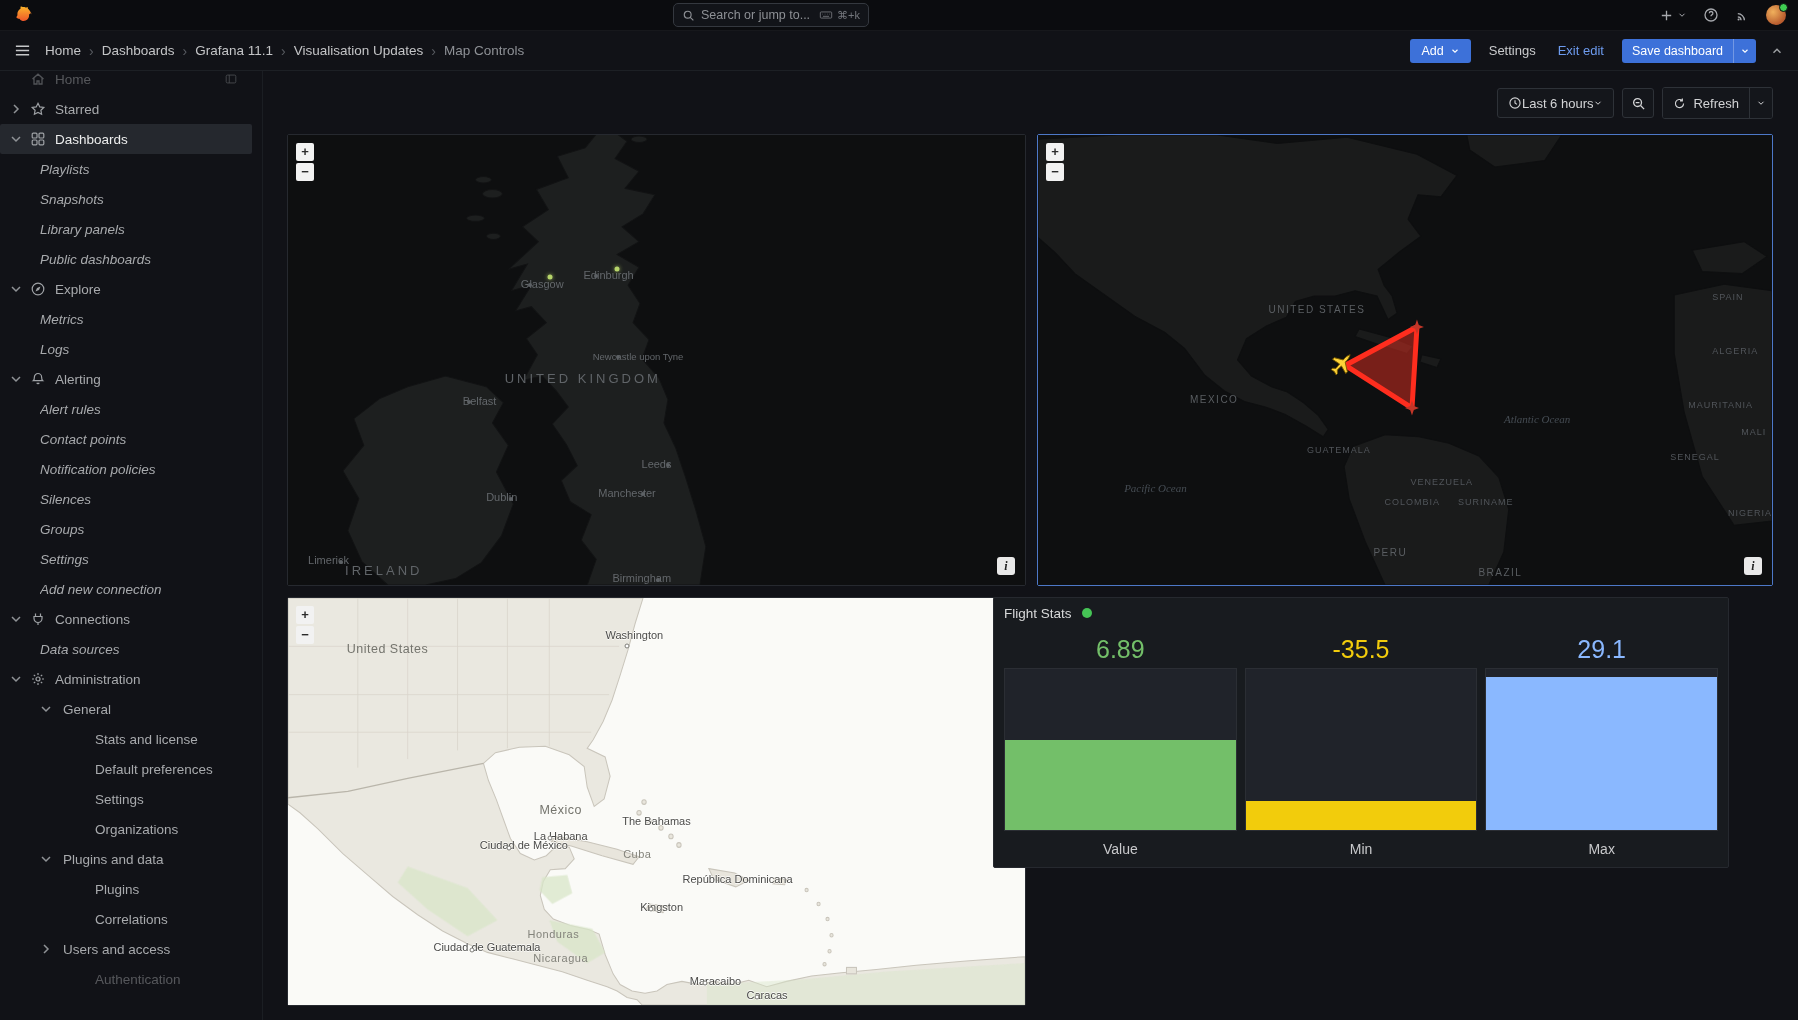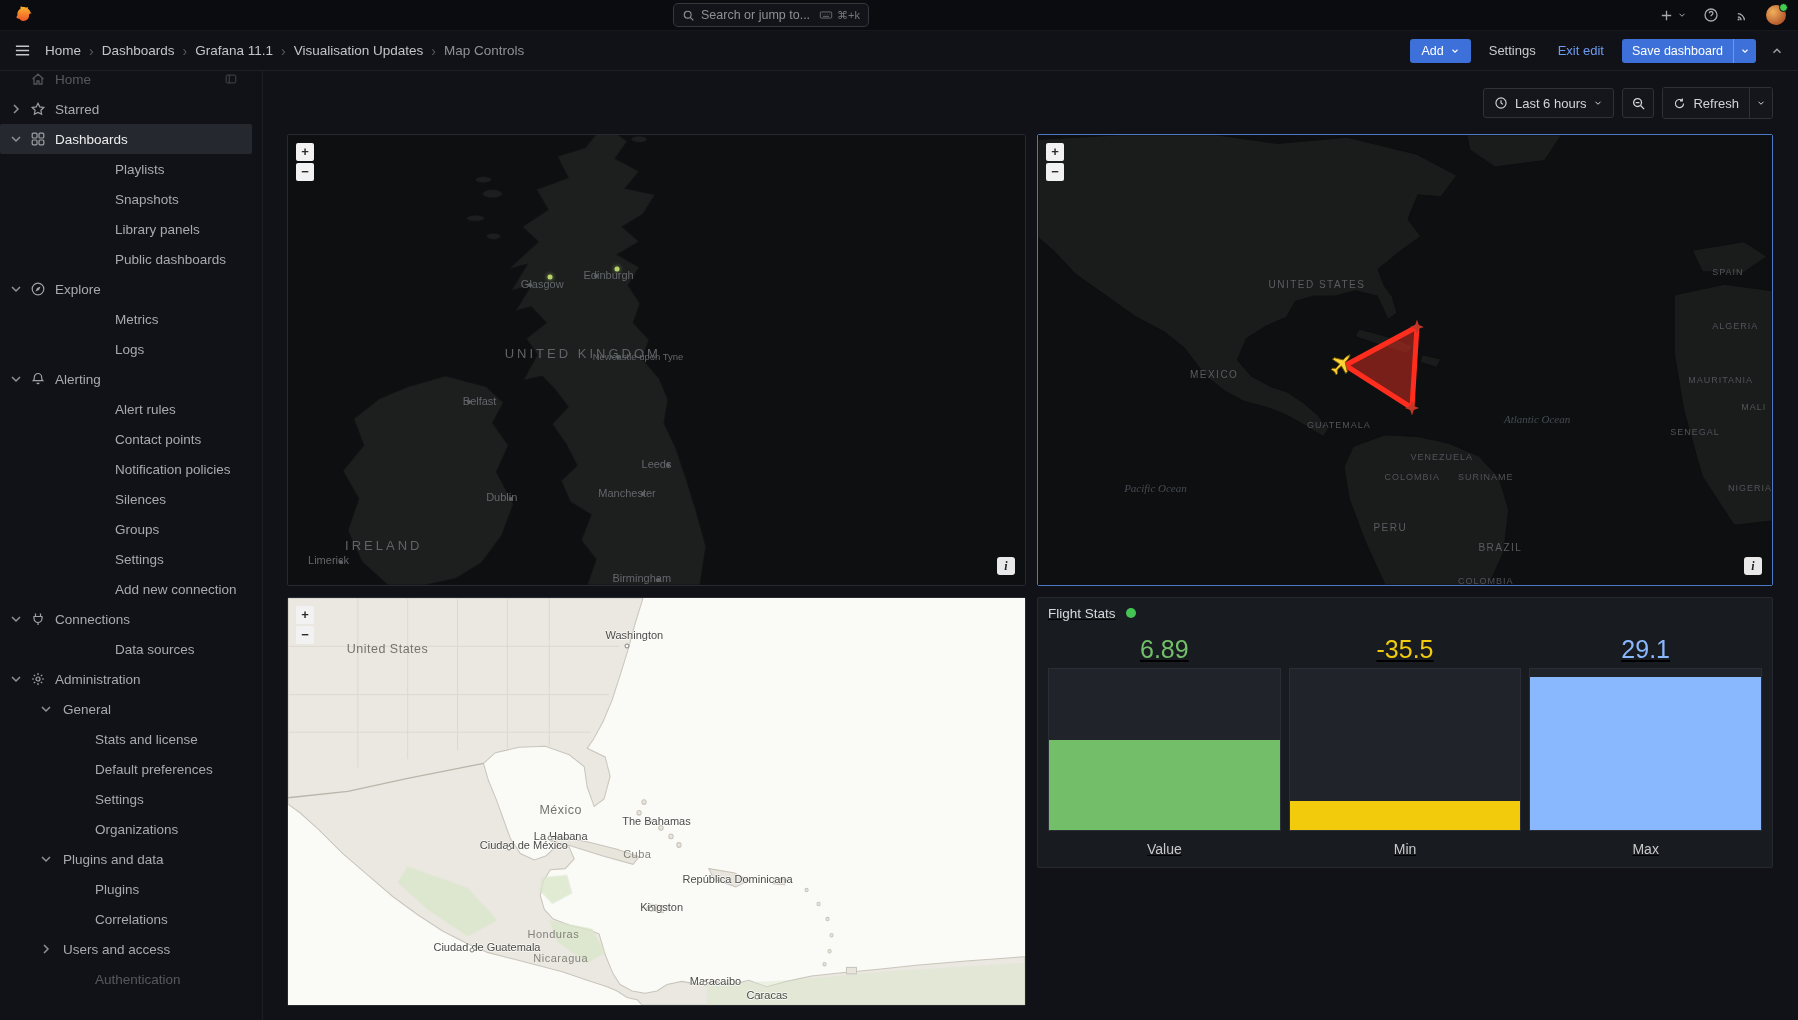--- a/index.html
+++ b/index.html
@@ -44,32 +44,32 @@
   
   .sidebar{position:absolute;left:0;top:71px;bottom:0;width:262px;background:#111217;border-right:1px solid #1b1e23;
     overflow:hidden;z-index:20;}
   .sidebar-scroll{margin-top:-7px;}
   .srow{height:30px;display:flex;align-items:center;margin-right:10px;border-radius:2px;cursor:pointer;
     color:#a8aaad;font-size:13.5px;box-sizing:border-box;}
   .srow .chev{width:16px;height:16px;margin-left:8px;color:#8f9296;flex:0 0 16px;}
   .srow .chev.empty{visibility:hidden;}
   .srow .sicon{width:16px;height:16px;margin-left:6px;color:#9fa2a6;flex:0 0 16px;}
   .srow .slabel{margin-left:9px;white-space:nowrap;overflow:hidden;}
-  .srow.l1{padding-left:106px;}
+  .srow.l1{padding-left:31px;font-style:italic;}
   .srow.l1g{padding-left:30px;}
   .srow.l2{padding-left:86px;}
   .srow.active{background:#25282e;}
   .srow.active .slabel{color:#eceded;}
   .srow.muted{opacity:.45;}
   .srow .dock{margin-left:auto;margin-right:14px;color:#8f9296;}
 
   
   .timebar{position:absolute;top:87px;right:25px;display:flex;align-items:center;gap:8px;z-index:10;}
   .tbtn{height:30px;background:#14161b;border:1px solid #2e3238;border-radius:3px;color:#d3d4d6;font-size:13px;
-    display:flex;align-items:center;gap:7px;padding:0 10px;box-sizing:border-box;cursor:pointer;}
+    display:flex;align-items:center;padding:0 10px;box-sizing:border-box;cursor:pointer;}
   .tbtn.iconed{width:32px;justify-content:center;padding:0;}
   .tsplit{display:flex;align-items:stretch;height:30px;border:1px solid #2e3238;border-radius:3px;overflow:hidden;}
   .tsplit .main{display:flex;align-items:center;gap:7px;padding:0 10px;background:#14161b;color:#d3d4d6;font-size:13px;cursor:pointer;}
   .tsplit .caret{display:flex;align-items:center;padding:0 6px;background:#14161b;border-left:1px solid #2e3238;color:#d3d4d6;cursor:pointer;}
 
   
   .panel{position:absolute;background:#181b1f;border:1px solid #26292f;border-radius:2px;display:flex;
     flex-direction:column;box-sizing:border-box;}
   .panel.focused{border-color:#4d78c8;}
   .panel-header{flex:0 0 30px;display:flex;align-items:center;padding:0 10px;}
@@ -80,21 +80,21 @@
 
   
   .map{position:absolute;inset:0;}
   .dark-map{background:#0e0f10;}
   .light-map{background:#fafaf7;}
   .map svg.land{position:absolute;inset:0;width:100%;height:100%;}
   .labels{position:absolute;inset:0;}
   .map-label{position:absolute;transform:translate(-50%,-50%);white-space:nowrap;pointer-events:none;}
   .dark-map .city{color:#63676b;font-size:11px;}
   .dark-map .city.small{font-size:9.5px;}
-  .dark-map .country{color:#5a5e62;font-size:10px;letter-spacing:1.5px;}
+  .dark-map .country{color:#5a5e62;font-size:10px;letter-spacing:1.5px;margin-top:25px;}
   .dark-map .country.big{font-size:13px;letter-spacing:3px;color:#606468;}
   .dark-map .country.small{font-size:9px;letter-spacing:1px;color:#51555a;}
   .dark-map .ocean{color:#454c53;font-size:11px;font-style:italic;font-family:Liberation Serif, serif;}
   .dark-map .citydot{width:4px;height:4px;border-radius:50%;background:#5d6165;}
   .dark-map .greendot{width:5px;height:5px;border-radius:50%;background:#b6d46a;box-shadow:0 0 4px rgba(182,212,106,.8);}
   .light-map .city{color:#4b4b49;font-size:11px;text-shadow:0 1px 0 rgba(255,255,255,.85),0 -1px 0 rgba(255,255,255,.85);}
   .light-map .country{color:#74746d;font-size:12.5px;letter-spacing:.5px;}
   .light-map .country.small{font-size:11px;color:#83837b;}
   .light-map .citydot{width:5px;height:5px;border-radius:50%;background:#fff;border:1.5px solid #7d7d78;box-sizing:border-box;}
   .zoomctl{position:absolute;left:8px;top:8px;width:18px;display:flex;flex-direction:column;gap:2px;z-index:5;}
@@ -608,21 +608,21 @@
           <span class="map-label city" style="left: 65%; top: 97.5%;">Caracas</span>
           <span class="map-label citydot" style="left: 63.6%; top: 98%;"></span>
         </div>
       <div class="zoomctl">
         <div class="zbtn">+</div>
         <div class="zbtn">−</div>
       </div>
     </div>
   </section>
 
-  <section class="panel" style="left:1037px;top:597px;width:736px;height:271px;text-decoration:underline;">
+  <section class="panel" style="left:993px;top:597px;width:736px;height:271px;">
     <div class="panel-header">
       <span class="panel-title">Flight Stats</span>
       <span class="health-dot" style="background: rgb(69, 196, 85);"></span>
     </div>
     <div class="stats-row">
       <div class="stat-col">
         <div class="stat-value" style="color: rgb(115, 191, 105);">6.89</div>
         <div class="gauge">
             <div class="gauge-fill" style="height: 56%; background: rgb(115, 191, 105);"></div>
           </div>

